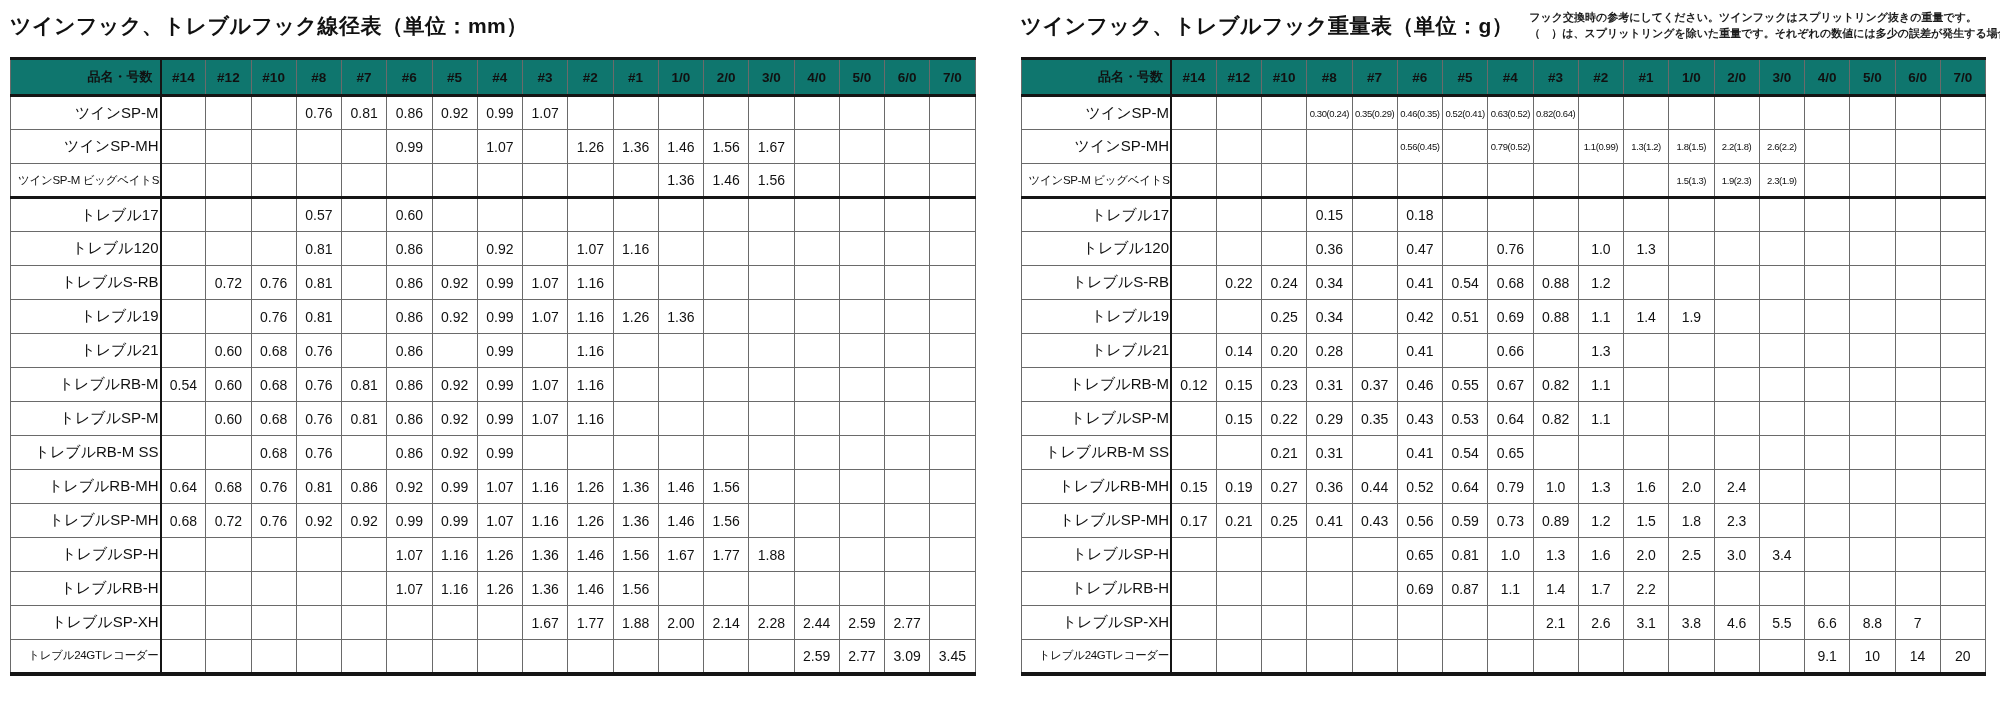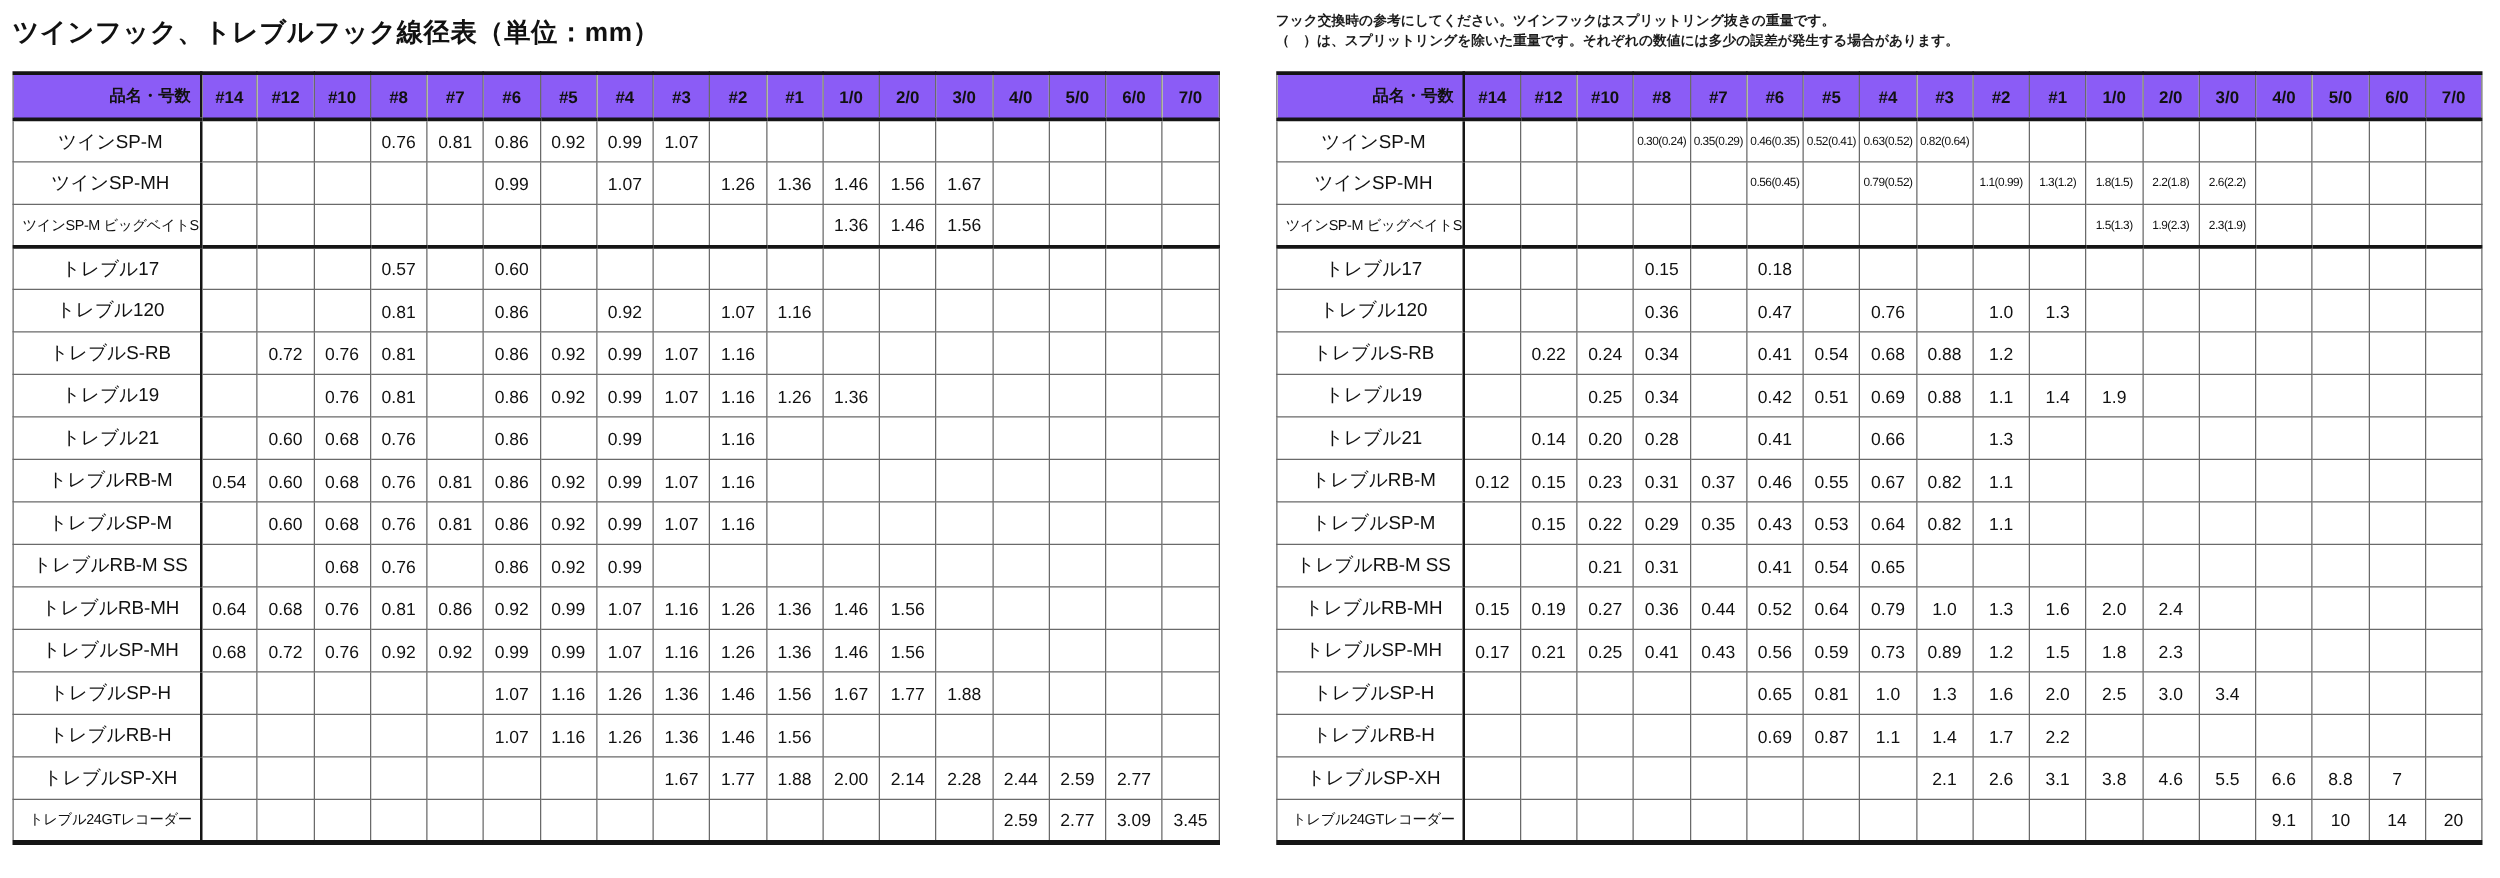--- a/index.html
+++ b/index.html
@@ -52,34 +52,34 @@
     border: 1px solid #6a6a6a;
     height: 34px;
     text-align: center;
     vertical-align: middle;
     font-size: 14px;
     padding: 0 1px;
     overflow: hidden;
     white-space: nowrap;
   }
   thead th {
-    background: #8b5cf6;
+    background: #0f766e;
     border-bottom: 3px solid #151515;
     font-size: 13.5px;
     font-weight: 600;
     height: 37px;
   }
   th.name-header {
     text-align: right;
     padding-right: 7px;
     border-right: 2.5px solid #151515;
     font-size: 13px;
   }
   td.name-cell {
-    text-align: center;
+    text-align: right;
     padding-left: 7px;
     border-right: 2.5px solid #151515;
     font-size: 15px;
   }
   td.name-cell.condensed { font-size: 11.5px; letter-spacing: -0.3px; }
   td.val-cell.small { font-size: 9.5px; letter-spacing: -0.4px; }
   tr.group-end td { border-bottom: 3px solid #151515; }
 </style>
 </head>
 <body>
@@ -492,20 +492,21 @@
             <td class="val-cell">2.77</td>
             <td class="val-cell">3.09</td>
             <td class="val-cell">3.45</td>
           </tr>
         </tbody>
       </table>
   </section>
 
   <section class="table-block">
     <div class="title-row">
+      <div class="table-title">ツインフック、トレブルフック重量表（単位：g）</div>
       <div class="notes">
         <div>フック交換時の参考にしてください。ツインフックはスプリットリング抜きの重量です。</div>
         <div>（　）は、スプリットリングを除いた重量です。それぞれの数値には多少の誤差が発生する場合があります。</div>
       </div>
     </div>
     <table>
         <colgroup>
           <col style="width: 150px;">
           <col>
           <col>

